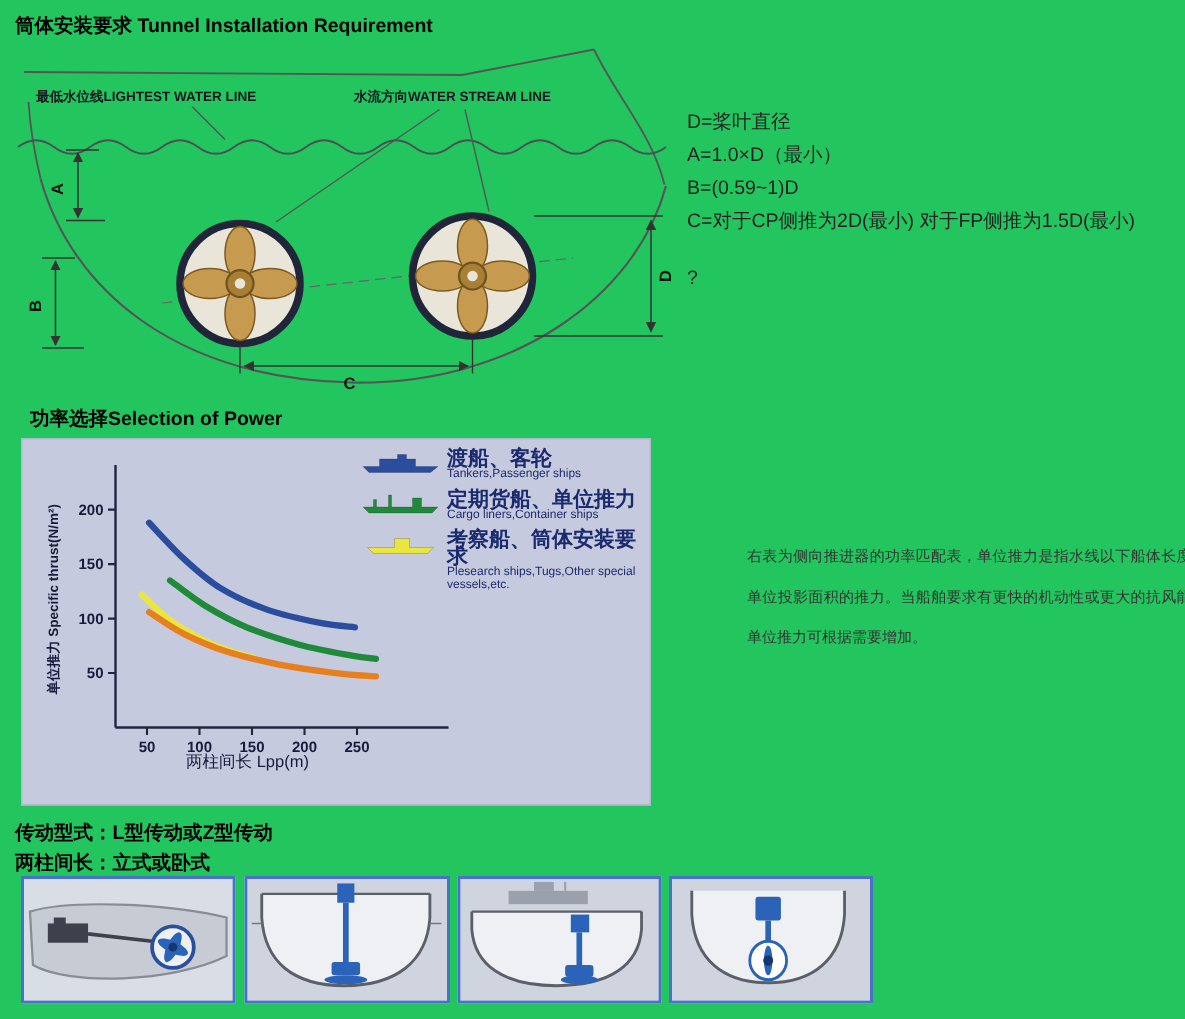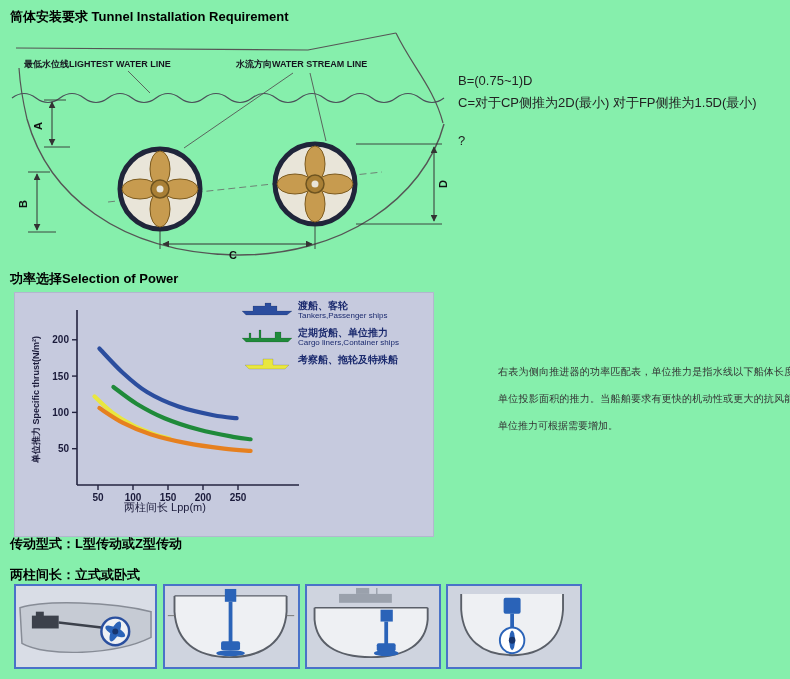--- a/index.html
+++ b/index.html
@@ -1,24 +1,24 @@
 <!DOCTYPE html>
 <html><head>
 <meta charset="utf-8">
 <style>
   * { margin:0; padding:0; box-sizing:border-box; }
   html,body { background:#fff; }
   #page {
-    position:relative; width:790px; height:679px; background:#86efac;
+    position:relative; width:790px; height:679px; background:#22c55e;
     font-family:"Liberation Sans", sans-serif; overflow:hidden; color:#000;
   }
   .heading { position:absolute; font-size:13px; font-weight:bold; color:#000; white-space:nowrap; }
   #heading-tunnel { left:10px; top:8px; }
-  #heading-power  { left:10px; top:270px; }
-  #heading-drive  { left:10px; top:535px; }
+  #heading-power  { left:20px; top:270px; }
+  #heading-drive  { left:10px; top:546px; }
   #heading-mount  { left:10px; top:566px; }
 
   #tunnel-drawing { position:absolute; left:10px; top:26px; width:445px; height:238px; }
   .draw-label { font-size:9px; font-weight:600; fill:#15151f; }
   .dim-label  { font-size:11px; font-weight:600; fill:#111; }
 
   #spec-block { position:absolute; left:458px; top:70px; width:324px; font-size:13px; color:#222; line-height:22px; }
   .spec-line { }
   .spec-q { margin-top:16px; }
 
@@ -27,21 +27,21 @@
   #chart-svg { position:absolute; left:0; top:0; width:420px; height:245px; }
   .tick { font-family:"Liberation Sans", sans-serif; font-size:10px; font-weight:bold; fill:#1a1a3a; }
   #chart-ylabel { position:absolute; left:-72px; top:100px; width:186px; text-align:center;
     transform:rotate(-90deg); font-size:9px; font-weight:bold; color:#1a1a3a; }
   #chart-xlabel { position:absolute; left:50px; top:207px; width:200px; text-align:center;
     font-size:11px; font-weight:normal; color:#1a1a3a; }
   #chart-legend { position:absolute; left:226px; top:7px; width:192px; }
   .legend-item { display:flex; align-items:flex-start; margin-bottom:7px; }
   .legend-ship { width:52px; height:16px; flex:0 0 52px; margin-right:5px; }
   .legend-text { color:#1b2a6e; }
-  .legend-zh { font-size:10px; font-weight:bold; line-height:11px; }
+  .legend-zh { font-size:14px; font-weight:bold; line-height:11px; }
   .legend-en { font-size:8px; line-height:9px; }
 
   #description { position:absolute; left:458px; top:358px; width:327px; font-size:10px;
     color:#333; line-height:27px; text-align:justify;margin-left:40px; }
 
   .install-box { position:absolute; top:584px; height:85px; border:2px solid #4a72c8; background:#dfe3ea; }
   .install-box svg { width:100%; height:100%; display:block; }
   #install-1 { left:14px;  width:143px; }
   #install-2 { left:163px; width:137px; }
   #install-3 { left:305px; width:136px; }
@@ -105,21 +105,23 @@
     <line x1="346" y1="118" x2="432" y2="118" stroke="#333" stroke-width="0.9"></line>
     <line x1="346" y1="198" x2="432" y2="198" stroke="#333" stroke-width="0.9"></line>
     <line x1="424" y1="121" x2="424" y2="195" stroke="#333" stroke-width="1" marker-start="url(#arr)" marker-end="url(#arr)"></line>
     <text class="dim-label" transform="rotate(-90 437 158)" x="437" y="158" text-anchor="middle">D</text>
 
     <text class="draw-label" x="14" y="41">最低水位线LIGHTEST WATER LINE</text>
     <text class="draw-label" x="226" y="41">水流方向WATER STREAM LINE</text>
   </svg>
 
   <div id="spec-block">
-    <div class="spec-line">B=(0.75~1)D</div>
+    <div class="spec-line">D=桨叶直径</div>
+    <div class="spec-line">A=1.0×D（最小）</div>
+    <div class="spec-line">B=(0.59~1)D</div>
     <div class="spec-line">C=对于CP侧推为2D(最小) 对于FP侧推为1.5D(最小)</div>
     <div class="spec-line spec-q">?</div>
   </div>
 
   <div class="heading" id="heading-power">功率选择Selection of Power</div>
 
   <div id="power-chart">
     <svg id="chart-svg" viewBox="0 0 420 245">
         <line x1="62" y1="17" x2="62" y2="192" stroke="#23233f" stroke-width="1.6"></line>
         <line x1="62" y1="192" x2="284" y2="192" stroke="#23233f" stroke-width="1.6"></line>
@@ -165,21 +167,22 @@
         <div class="legend-text">
           <div class="legend-zh">定期货船、单位推力</div>
           <div class="legend-en">Cargo liners,Container ships</div>
         </div>
       </div>
       <div class="legend-item">
         <svg class="legend-ship" viewBox="0 0 52 16">
           <path d="M4,11 L8,15 L44,15 L48,11 L32,11 L32,5 L22,5 L22,11 Z" fill="#e9e73f" stroke="rgba(0,0,0,0.25)" stroke-width="0.5"></path>
         </svg>
         <div class="legend-text">
-          <div class="legend-zh">考察船、拖轮及特殊船</div>
+          <div class="legend-zh">考察船、筒体安装要求</div>
+          <div class="legend-en">Plesearch ships,Tugs,Other special vessels,etc.</div>
         </div>
       </div>
     </div>
   </div>
 
   <div id="description">右表为侧向推进器的功率匹配表，单位推力是指水线以下船体长度方向每单位投影面积的推力。当船舶要求有更快的机动性或更大的抗风能力时，单位推力可根据需要增加。</div>
 
   <div class="heading" id="heading-drive">传动型式：L型传动或Z型传动</div>
   <div class="heading" id="heading-mount">两柱间长：立式或卧式</div>
 

